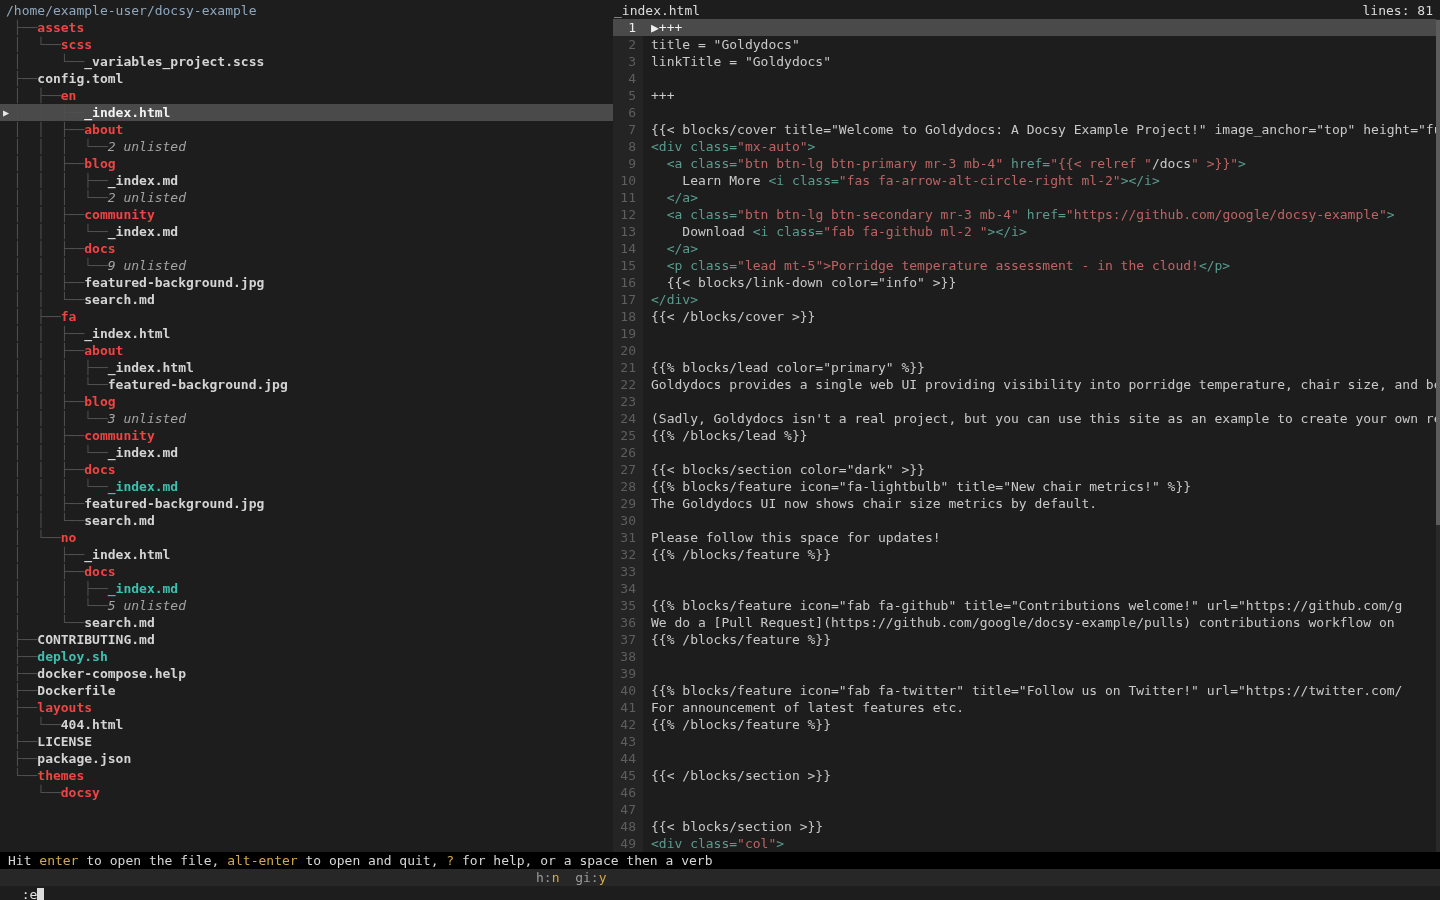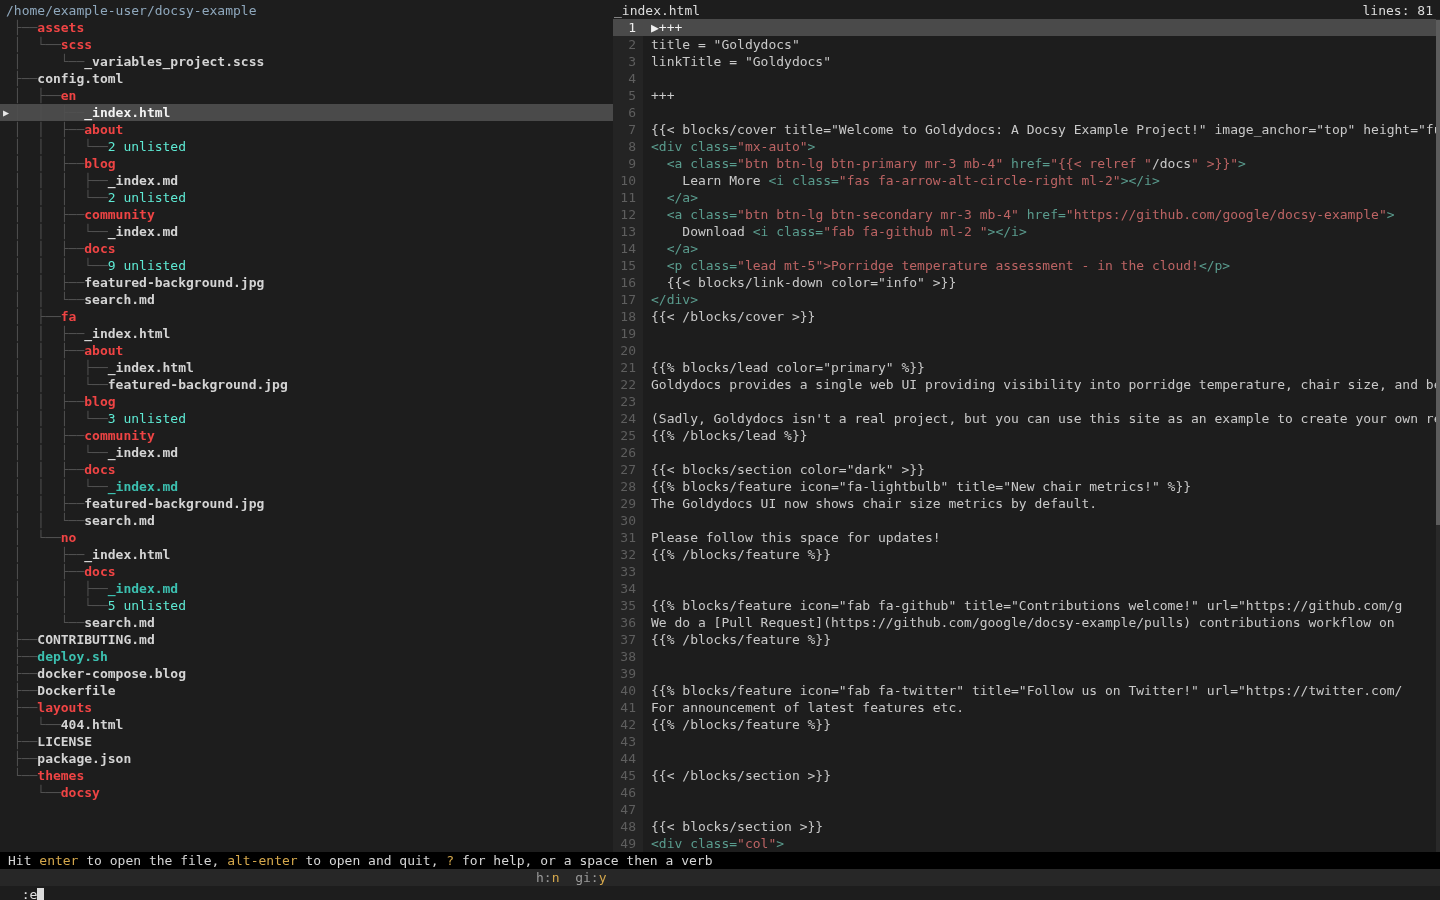--- a/index.html
+++ b/index.html
@@ -12,21 +12,21 @@
   #tree-panel{position:absolute;left:0;top:2px;width:613px;font-weight:bold}
   .trow{position:relative;height:17px;white-space:pre;padding-left:6px}
   .trow.sel{background:#4a4a4a}
   .sel-arrow{position:absolute;left:3px;top:0;color:#e9e9e9;font-size:10px;line-height:17px;font-weight:normal}
   .path{color:#8fa8bd;font-weight:normal}
   .branch{color:#4f4f4f;font-weight:normal}
   .n-dir{color:#ef4444}
   .n-file{color:#d4d4d4}
   .trow.sel .n-file{color:#f2f2f2}
   .n-special{color:#3cc0b0}
-  .n-unlisted{color:#5eead4;font-weight:normal}
+  .n-unlisted{color:#a3a3a3;font-style:italic;font-weight:normal}
   
   #preview-panel{position:absolute;left:613px;top:2px;right:0}
   .phead{display:flex;justify-content:space-between;height:17px;color:#dcdcdc;padding:0 7px 0 1px;white-space:pre}
   .crow{display:flex;height:17px}
   .crow.sel{background:#4a4a4a}
   .lnum{flex:none;width:23px;text-align:right;padding-right:7px;color:#5e5e5e;background:#242424}
   .crow.sel .lnum{background:transparent;color:#ededed}
   .ctext{flex:1;white-space:pre;overflow:hidden;margin-left:8px}
   .sg-p{color:#c9c9c9}
   .sg-t{color:#5a9c8e}
@@ -83,21 +83,21 @@
       <div class="trow"><span class="branch"> │  │  ├──</span><span class="n-file">featured-background.jpg</span></div>
       <div class="trow"><span class="branch"> │  │  └──</span><span class="n-file">search.md</span></div>
       <div class="trow"><span class="branch"> │  └──</span><span class="n-dir">no</span></div>
       <div class="trow"><span class="branch"> │     ├──</span><span class="n-file">_index.html</span></div>
       <div class="trow"><span class="branch"> │     ├──</span><span class="n-dir">docs</span></div>
       <div class="trow"><span class="branch"> │     │  ├──</span><span class="n-special">_index.md</span></div>
       <div class="trow"><span class="branch"> │     │  └──</span><span class="n-unlisted">5 unlisted</span></div>
       <div class="trow"><span class="branch"> │     └──</span><span class="n-file">search.md</span></div>
       <div class="trow"><span class="branch"> ├──</span><span class="n-file">CONTRIBUTING.md</span></div>
       <div class="trow"><span class="branch"> ├──</span><span class="n-special">deploy.sh</span></div>
-      <div class="trow"><span class="branch"> ├──</span><span class="n-file">docker-compose.blog</span></div>
+      <div class="trow"><span class="branch"> ├──</span><span class="n-file">docker-compose.help</span></div>
       <div class="trow"><span class="branch"> ├──</span><span class="n-file">Dockerfile</span></div>
       <div class="trow"><span class="branch"> ├──</span><span class="n-dir">layouts</span></div>
       <div class="trow"><span class="branch"> │  └──</span><span class="n-file">404.html</span></div>
       <div class="trow"><span class="branch"> ├──</span><span class="n-file">LICENSE</span></div>
       <div class="trow"><span class="branch"> ├──</span><span class="n-file">package.json</span></div>
       <div class="trow"><span class="branch"> └──</span><span class="n-dir">themes</span></div>
       <div class="trow"><span class="branch">    └──</span><span class="n-dir">docsy</span></div>
     </div>
 </div>
 

